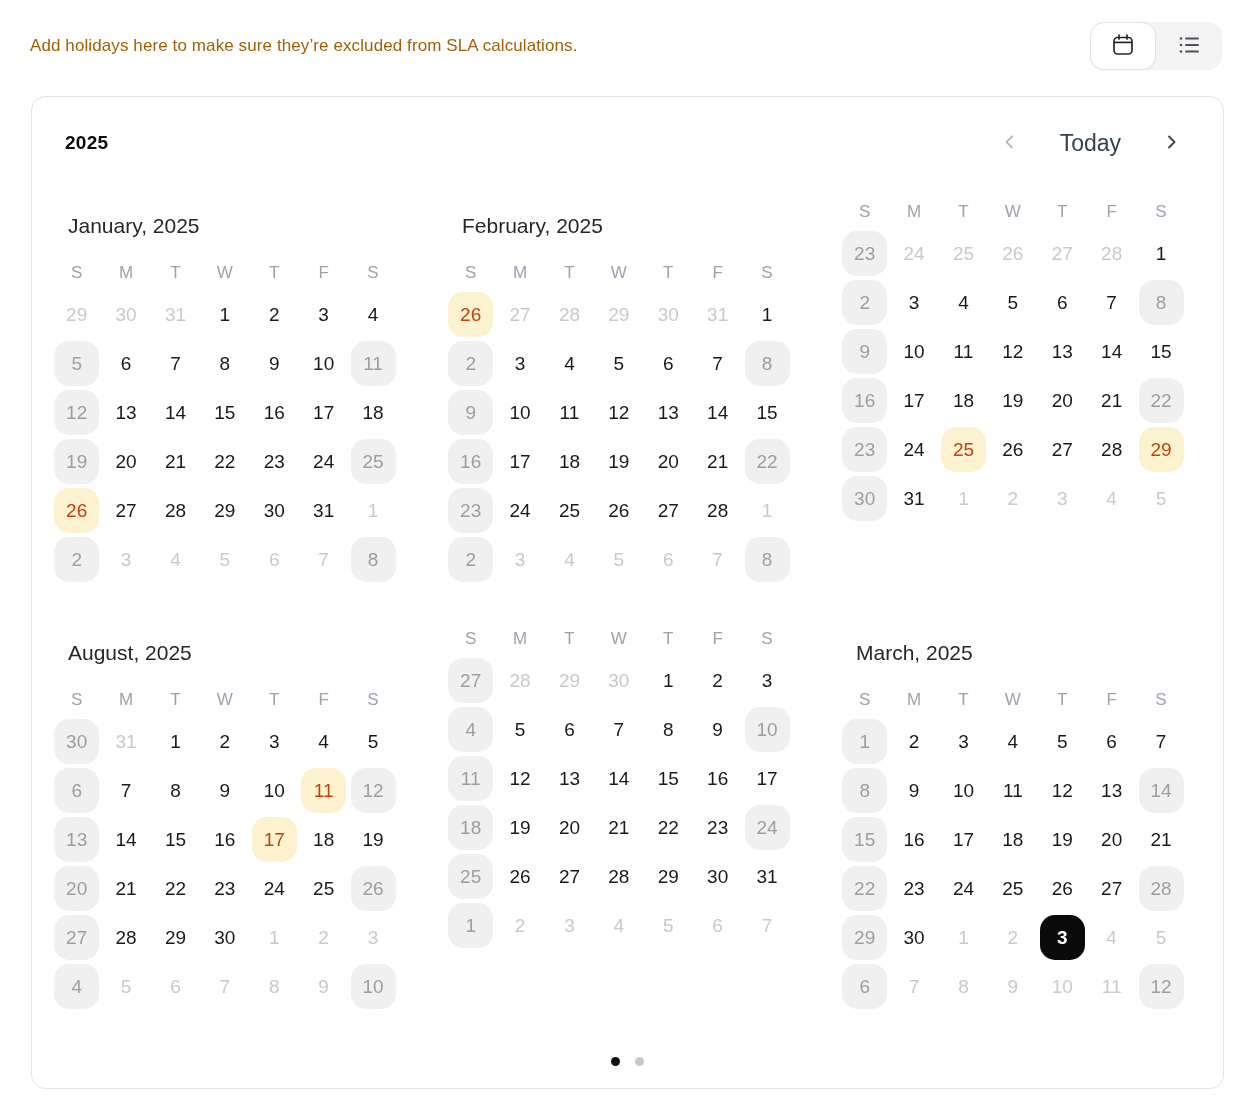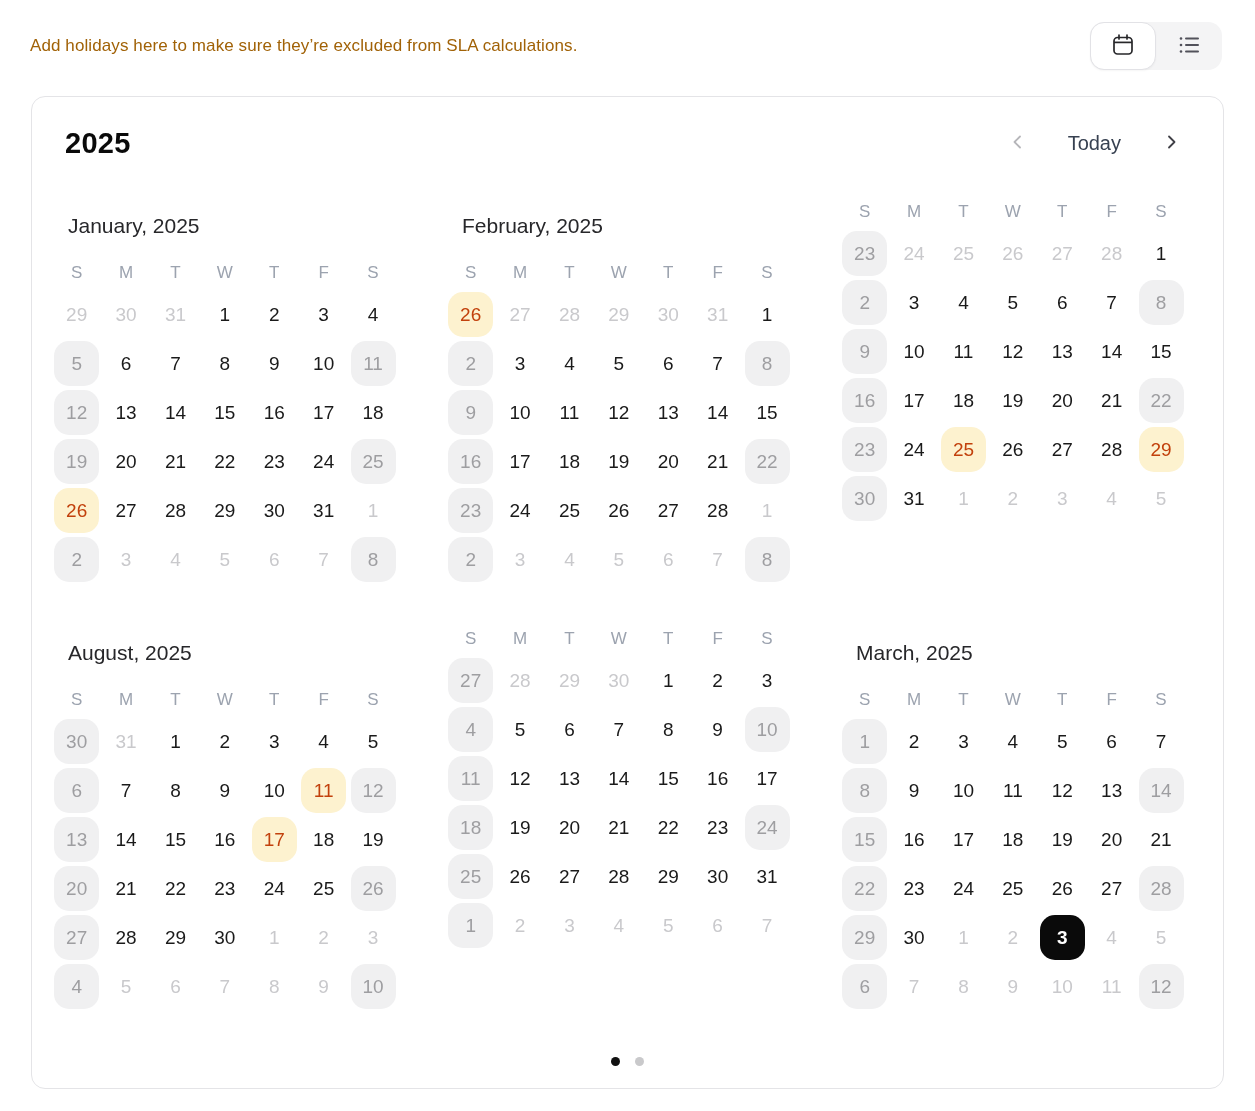--- a/index.html
+++ b/index.html
@@ -13,26 +13,26 @@
   .seg-control { display: flex; background: #f4f4f5; border-radius: 14px; }
   .seg-btn { width: 66px; height: 48px; display: flex; align-items: center; justify-content: center;
     border: none; background: transparent; cursor: pointer; border-radius: 14px; padding: 0; }
   .seg-btn.active { background: #ffffff; border: 1px solid #e2e2e6; box-shadow: 0 1px 2px rgba(0,0,0,.04); }
 
   
   .card { margin: 26px 31px 0; width: 1193px; height: 993px; background: #ffffff;
     border: 1px solid #e4e4e7; border-radius: 14px; padding-top: 24px; }
   .card-header { display: flex; justify-content: space-between; align-items: center;
     height: 44px; padding: 0 40px 0 33px; }
-  .year { font-size: 29px; font-weight: 700; color: #0a0a0a; letter-spacing: .3px; }
+  .year { font-size: 19px; font-weight: 700; color: #0a0a0a; letter-spacing: .3px; }
   .nav { display: flex; align-items: center; gap: 38px; }
   .nav-btn { border: none; background: none; cursor: pointer; padding: 0;
     display: flex; align-items: center; justify-content: center; width: 24px; height: 24px; }
   .today-btn { border: none; background: none; cursor: pointer; font-family: inherit;
-    font-size: 20px; color: #374151; padding: 0; }
+    font-size: 23px; color: #374151; padding: 0; }
 
   
   .months-grid { display: grid; grid-template-columns: repeat(3, 346px);
     column-gap: 48px; row-gap: 38px; padding-left: 20px; margin-top: 30px; }
   .month-title { font-size: 21px; font-weight: 400; color: #27272a;
     padding-left: 16px; margin-bottom: 18px; margin-top: 19px; }
   .weekday-row, .days-grid { display: grid; grid-template-columns: repeat(7, 49.4px); }
   .wd { height: 34px; display: flex; align-items: center; justify-content: center;
     color: #9ca3af; font-size: 17px; }
   .day { height: 49px; display: flex; align-items: center; justify-content: center;

